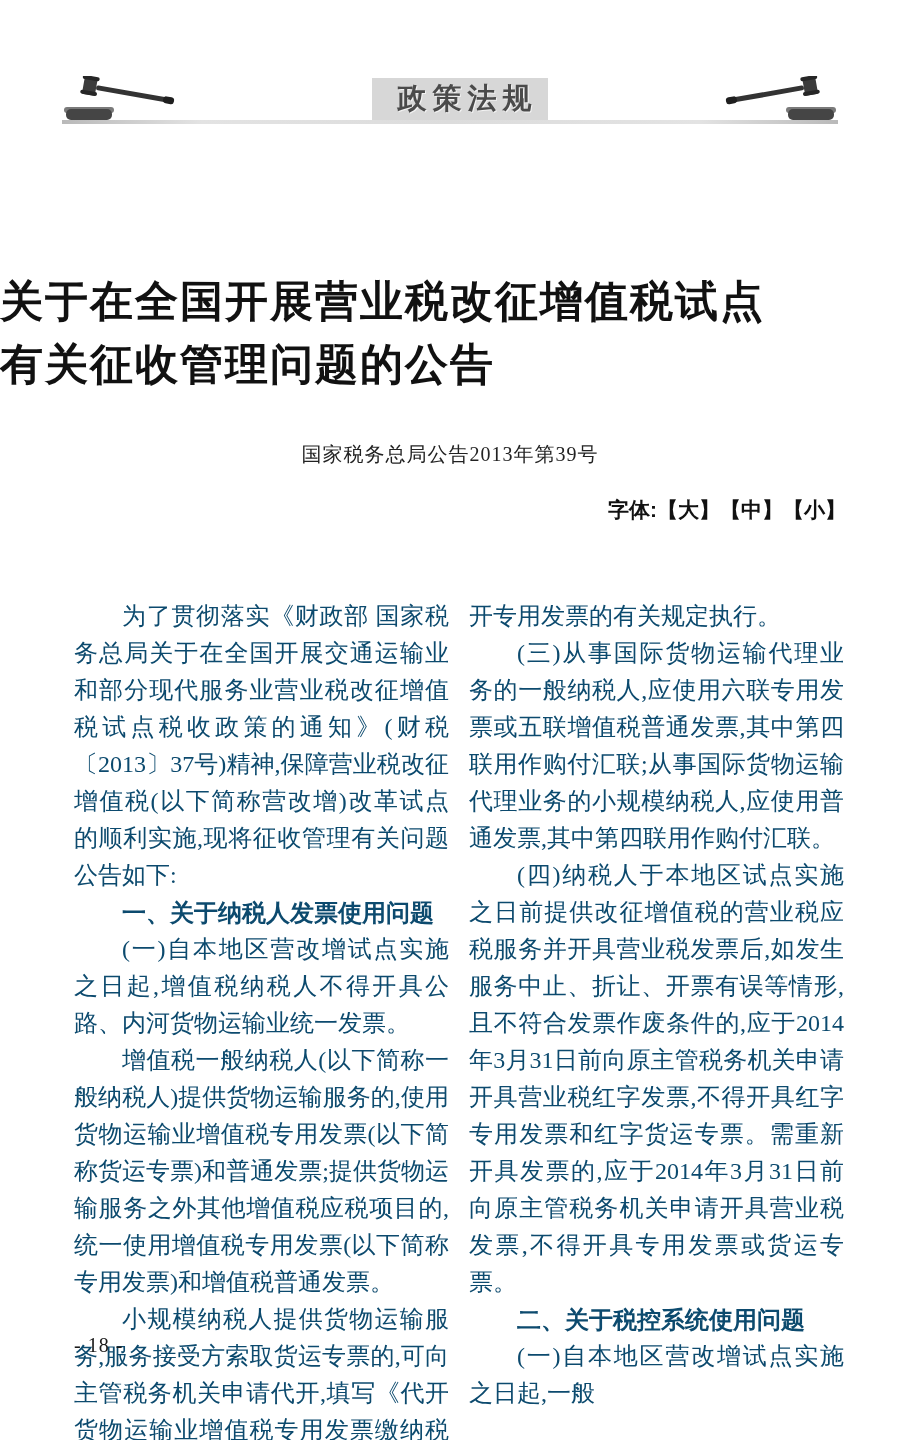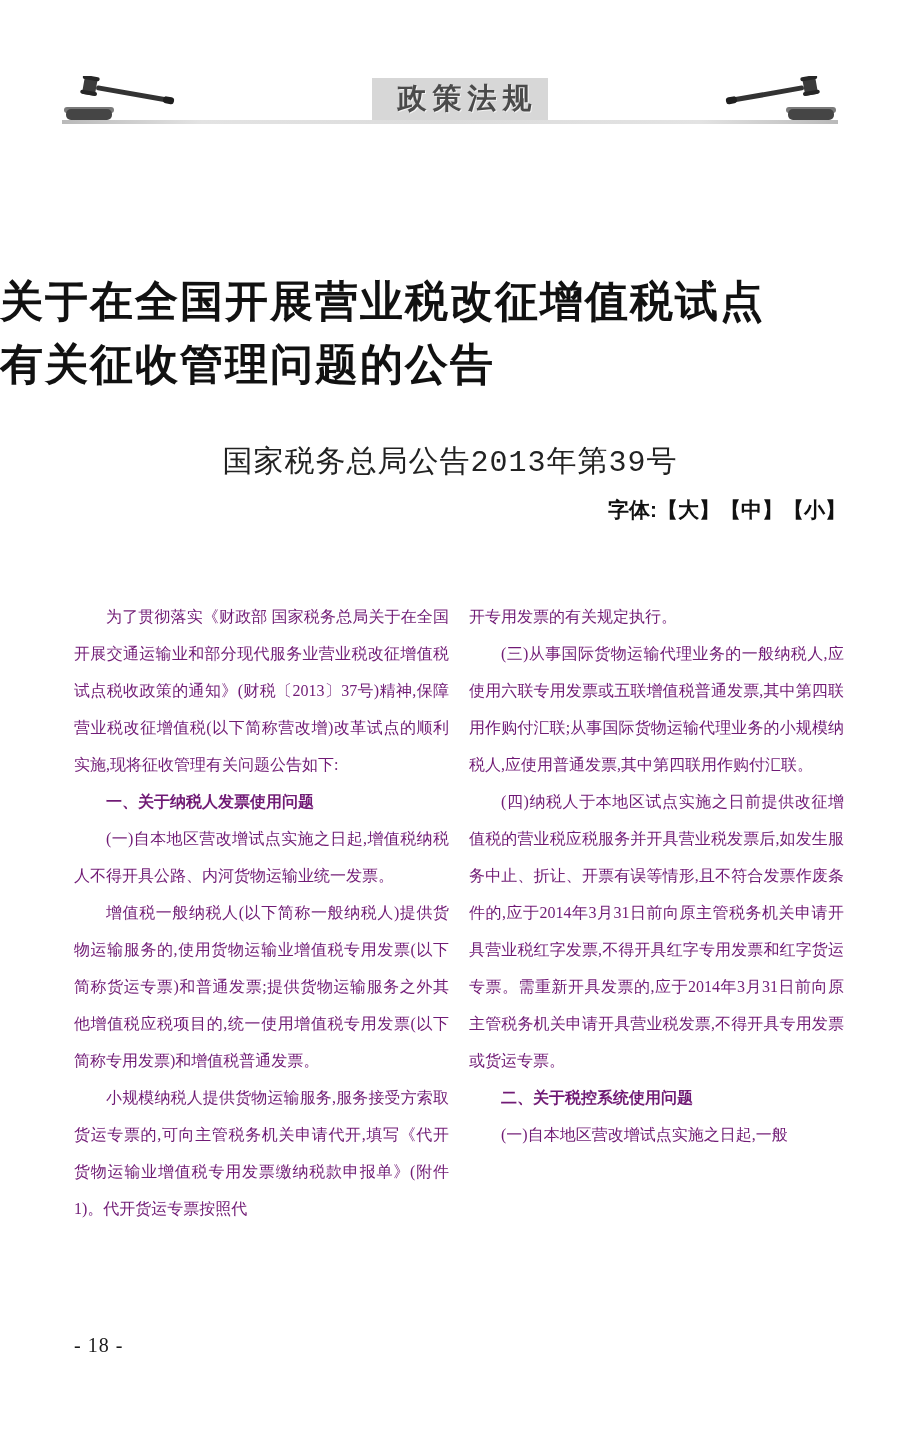--- a/index.html
+++ b/index.html
@@ -40,41 +40,41 @@
 
   
   .doc-title {
     position: absolute; top: 270px; left: 0; width: 100%;
     font-size: 43px; font-weight: bold; line-height: 63px;
     letter-spacing: 2px; color: #111;
   }
   .doc-number {
     position: absolute; top: 441px; left: 0; width: 100%;
     text-align: center;
-    font-size: 30px; letter-spacing: 1px; color: #222; font-family: Liberation Mono, monospace;
+    font-size: 20px; letter-spacing: 1px; color: #222;
   }
   .font-selector {
     position: absolute; top: 496px; right: 54px;
     font-family: "Liberation Sans", sans-serif;
     font-size: 21px; font-weight: bold; color: #111; margin-left: 12px;
   }
   .font-selector .opt { cursor: pointer; }
 
   
   .content {
     position: absolute; top: 598px; left: 74px;
     width: 770px;
     display: flex; gap: 20px;
   }
   .column { width: 375px; }
   .column p {
     margin: 0;
-    font-size: 16px; line-height: 37px;
+    font-size: 24px; line-height: 37px;
     text-align: justify;
-    color: #701a75;
+    color: #0c4a6e;
   }
   .column p.indent { text-indent: 2em; }
   .column p.heading {
     font-family: "Liberation Sans", sans-serif;
     font-weight: bold; text-indent: 2em;
   }
 
   .page-number {
     position: absolute; left: 74px; top: 1334px;
     font-size: 20px; letter-spacing: 1px; color: #1a1a1a;

